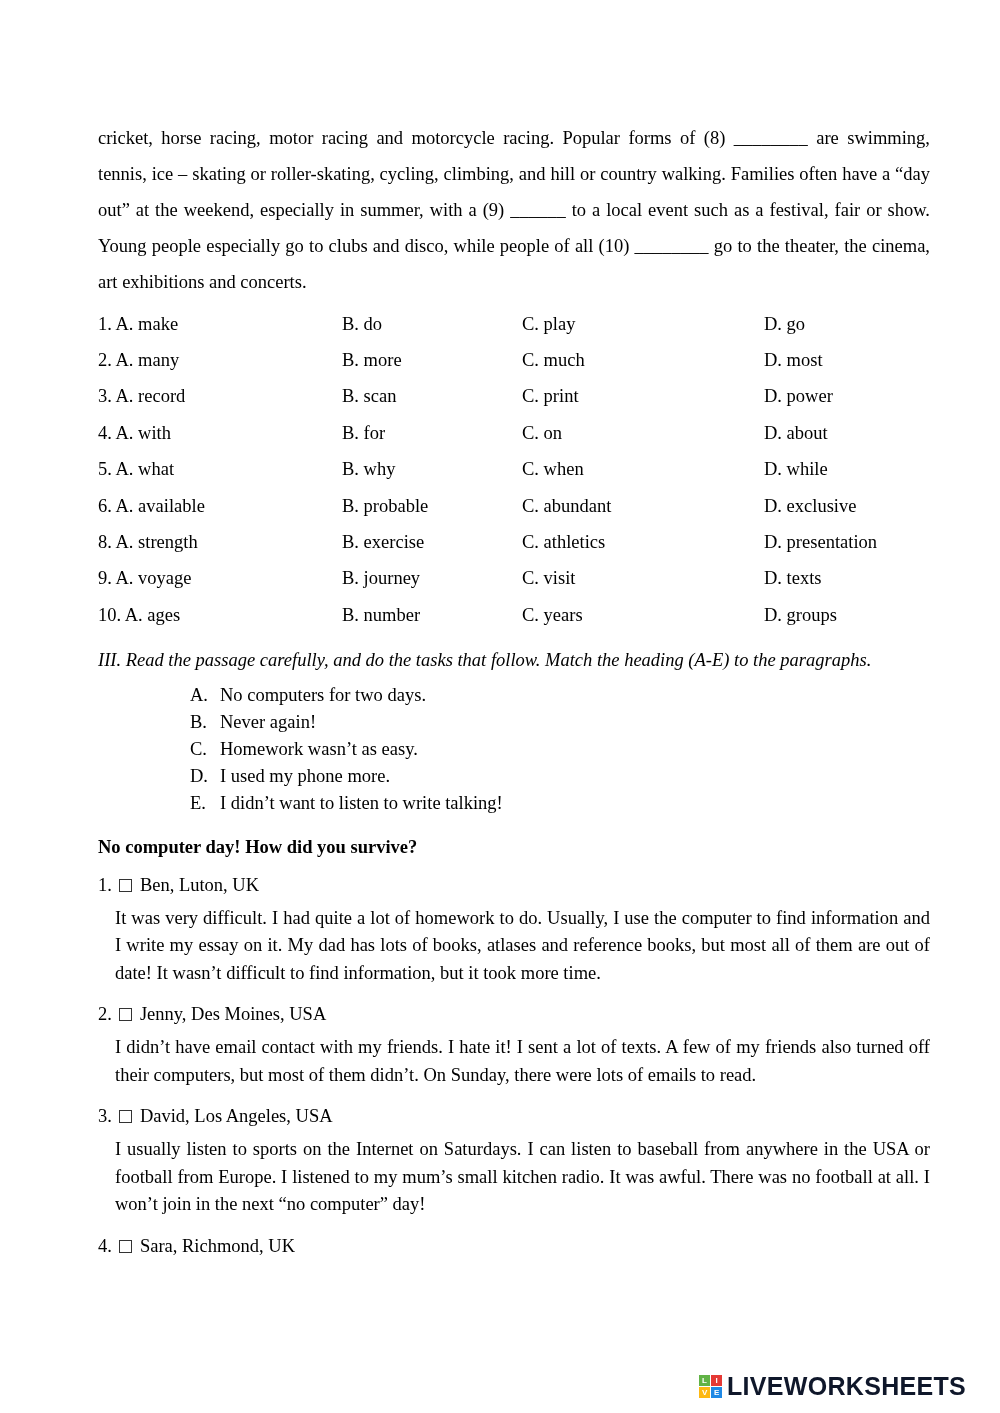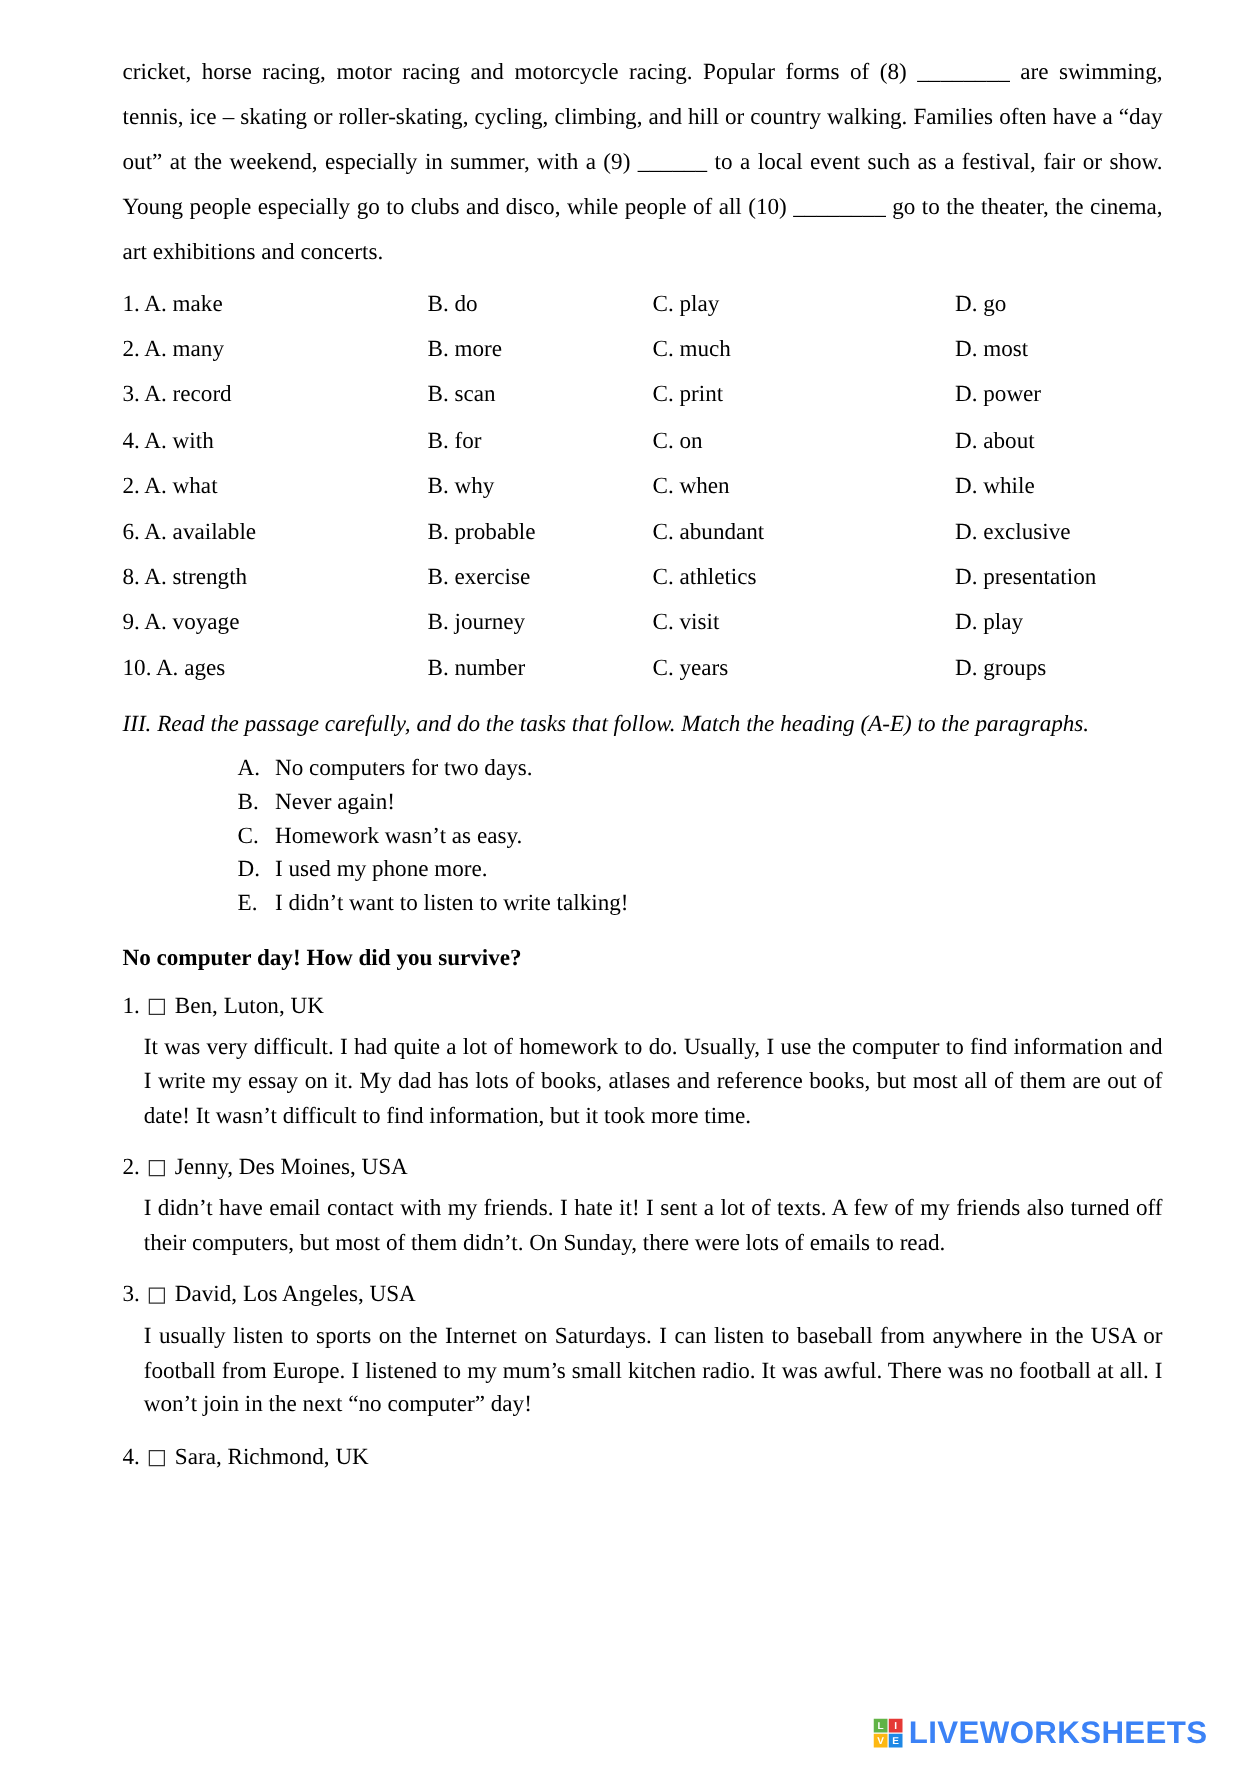--- a/index.html
+++ b/index.html
@@ -7,21 +7,21 @@
   body {
     font-family: "Liberation Serif", serif;
     color: #000000;
     width: 1000px;
   }
   .page {
     position: relative;
     width: 1000px;
     height: 1413px;
     background: #ffffff;
-    padding: 40px 70px 0 98px;
+    padding: 120px 70px 0 98px;
     overflow: hidden;
   }
   .intro {
     font-size: 18.5px;
     line-height: 36px;
     text-align: justify;
   }
   .mc-table { margin-top: 6px; }
   .mc-row {
     display: grid;
@@ -129,42 +129,42 @@
       <span class="mc-cell">C. print</span>
       <span class="mc-cell">D. power</span>
     </div>
     <div class="mc-row">
       <span class="mc-cell">4. A. with</span>
       <span class="mc-cell">B. for</span>
       <span class="mc-cell">C. on</span>
       <span class="mc-cell">D. about</span>
     </div>
     <div class="mc-row">
-      <span class="mc-cell">2. A. what</span>
+      <span class="mc-cell">5. A. what</span>
       <span class="mc-cell">B. why</span>
       <span class="mc-cell">C. when</span>
       <span class="mc-cell">D. while</span>
     </div>
     <div class="mc-row">
       <span class="mc-cell">6. A. available</span>
       <span class="mc-cell">B. probable</span>
       <span class="mc-cell">C. abundant</span>
       <span class="mc-cell">D. exclusive</span>
     </div>
     <div class="mc-row">
       <span class="mc-cell">8. A. strength</span>
       <span class="mc-cell">B. exercise</span>
       <span class="mc-cell">C. athletics</span>
       <span class="mc-cell">D. presentation</span>
     </div>
     <div class="mc-row">
       <span class="mc-cell">9. A. voyage</span>
       <span class="mc-cell">B. journey</span>
       <span class="mc-cell">C. visit</span>
-      <span class="mc-cell">D. play</span>
+      <span class="mc-cell">D. texts</span>
     </div>
     <div class="mc-row">
       <span class="mc-cell">10. A. ages</span>
       <span class="mc-cell">B. number</span>
       <span class="mc-cell">C. years</span>
       <span class="mc-cell">D. groups</span>
     </div>
   </div>
 
   <p class="sec3-heading">III. Read the passage carefully, and do the tasks that follow. Match the heading (A-E) to the paragraphs.</p>
@@ -221,16 +221,16 @@
     <span class="entry-name">Sara, Richmond, UK</span>
   </div>
 
   <div class="footer">
     <span class="logo-grid">
       <span class="logo-cell" style="background: rgb(97, 179, 70);">L</span>
       <span class="logo-cell" style="background: rgb(229, 57, 53);">I</span>
       <span class="logo-cell" style="background: rgb(253, 184, 19);">V</span>
       <span class="logo-cell" style="background: rgb(30, 136, 229);">E</span>
     </span>
-    <span class="brand" style="color: #3b82f6; text-align: center;">LIVEWORKSHEETS</span>
+    <span class="brand" style="color: #0f172a; text-align: center;">LIVEWORKSHEETS</span>
   </div>
 
 </div>
 
 </body></html>

